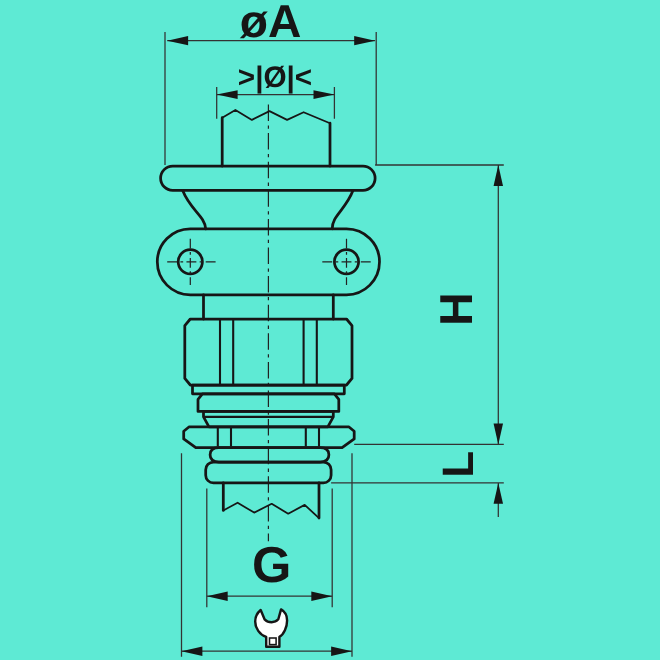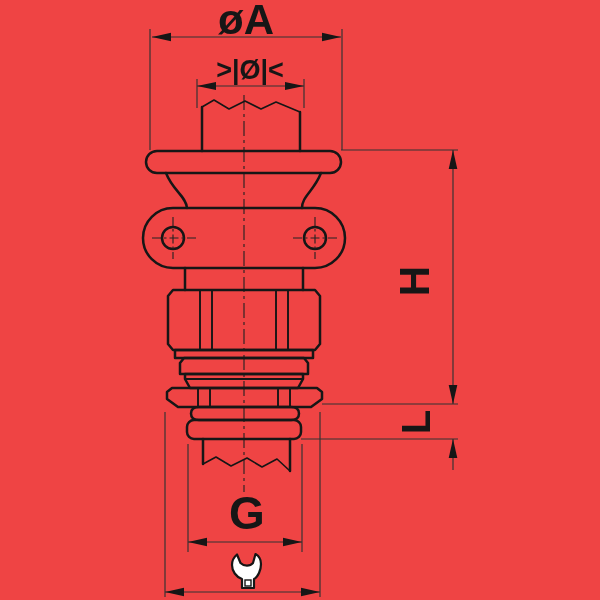--- a/index.html
+++ b/index.html
@@ -1,16 +1,16 @@
 <!DOCTYPE html>
 <html><head>
 <meta charset="utf-8">
 <style>
   html,body{margin:0;padding:0;background:#ffffff;}
-  #stage{width:600px;height:600px;background:#ef4444;position:relative;overflow:hidden;}
+  #stage{width:600px;height:600px;background:#5eead4;position:relative;overflow:hidden;}
   svg{display:block;}
   .part{stroke:#161616;stroke-width:2.5;fill:none;stroke-linecap:round;stroke-linejoin:round;}
   .part-thin{stroke:#161616;stroke-width:1.9;fill:none;}
   .brk{stroke:#161616;stroke-width:1.6;fill:none;stroke-linejoin:round;}
   .dim{stroke:#333333;stroke-width:1.15;fill:none;}
   .arr{fill:#161616;stroke:none;}
   .cl{stroke:#222222;stroke-width:1.1;fill:none;stroke-dasharray:15 4 3 4;}
   .clh{stroke:#222222;stroke-width:1.1;fill:none;stroke-dasharray:9 3 2.5 3;}
   .lbl{font-family:"Liberation Sans","DejaVu Sans",sans-serif;font-weight:bold;fill:#161616;}
   .wrench{stroke:#161616;stroke-width:2.2;fill:#ffffff;stroke-linejoin:round;}

